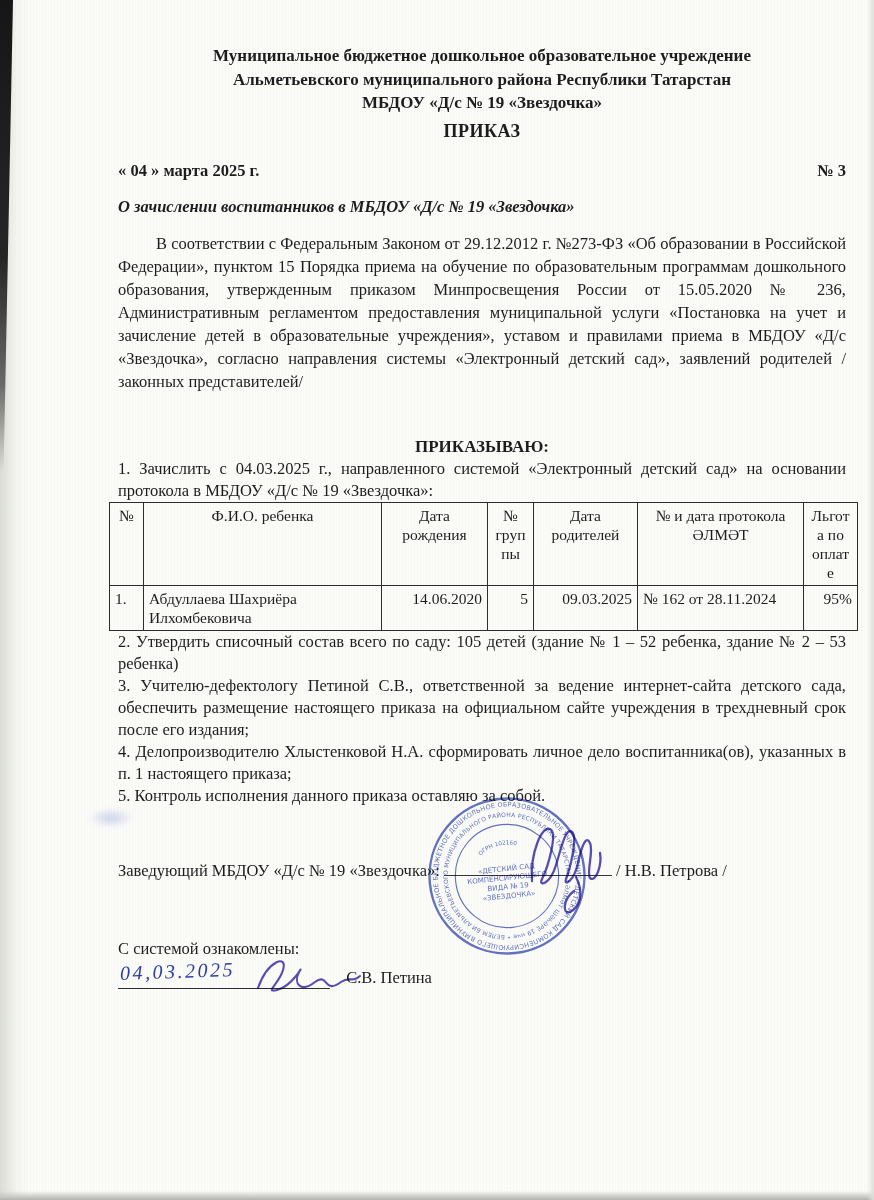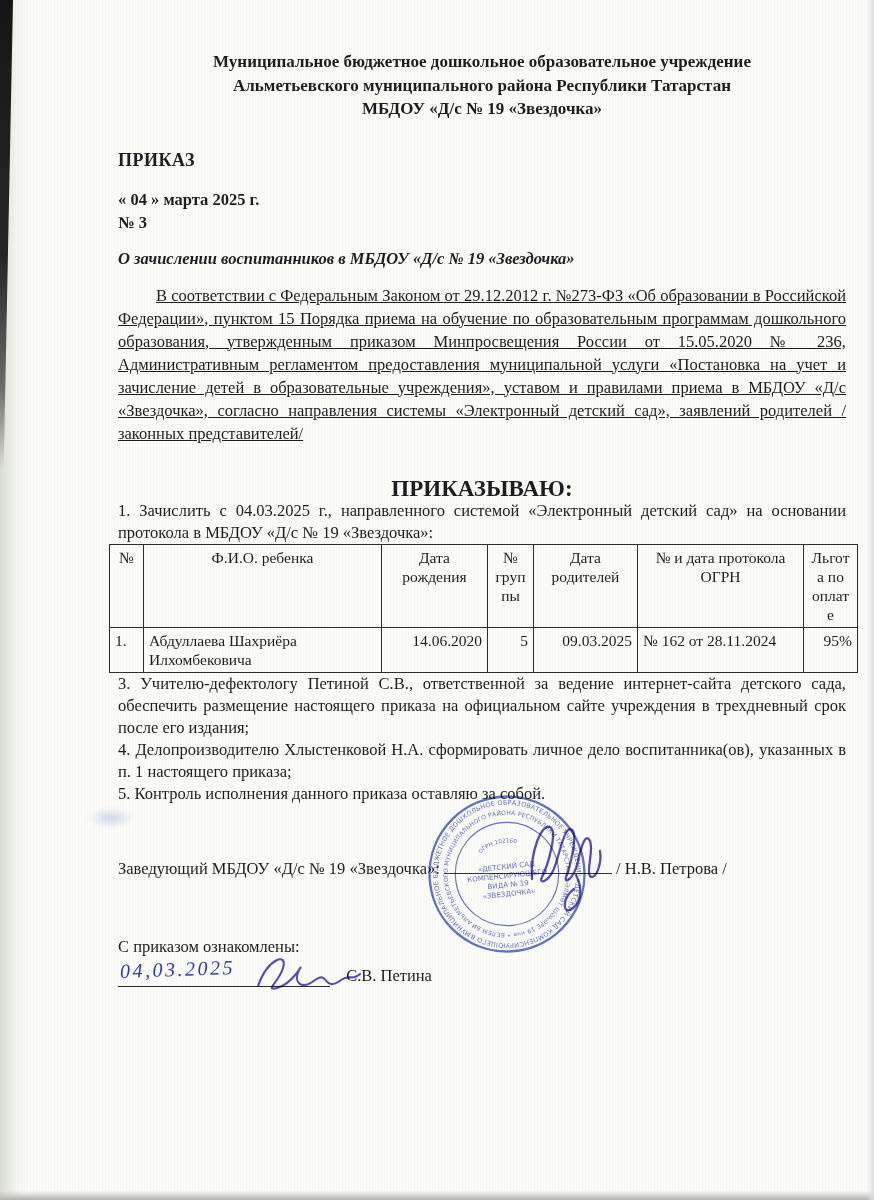--- a/index.html
+++ b/index.html
@@ -17,27 +17,27 @@
     clip-path:polygon(0 0,100% 0,28% 100%,0 100%);}
   .edge-left-soft{position:absolute;left:0;top:0;width:30px;height:1200px;
     background:linear-gradient(to right,rgba(190,196,180,0.55),rgba(220,224,212,0.25) 55%,transparent);}
   .edge-bottom{position:absolute;left:0;bottom:0;width:874px;height:9px;
     background:linear-gradient(to bottom,rgba(150,150,148,0.0),#c6c6c3 70%,#b2b2af);}
   .edge-right{position:absolute;right:0;top:0;width:7px;height:1200px;
     background:linear-gradient(to left,#dededb,transparent);}
   .bleed-smudge{position:absolute;left:88px;top:808px;width:46px;height:20px;border-radius:50%;
     background:radial-gradient(closest-side,rgba(90,115,205,0.28),transparent);filter:blur(2px);}
 
-  .content{position:absolute;left:118px;top:50px;width:728px;}
+  .content{position:absolute;left:118px;top:44px;width:728px;}
   .hdr{font-weight:bold;text-align:center;font-size:17px;line-height:23.5px;}
-  .doc-type{font-weight:bold;font-size:18px;letter-spacing:.5px;margin-top:28px;}
-  .date-row{display:flex;justify-content:space-between;font-weight:bold;margin-top:16px;flex-direction:column;}
+  .doc-type{font-weight:bold;text-align:center;font-size:18px;letter-spacing:.5px;margin-top:5px;}
+  .date-row{display:flex;justify-content:space-between;font-weight:bold;margin-top:16px;}
   .subject{font-weight:bold;margin-top:13px;font-style:italic;}
-  .preamble{margin-top:14px;text-align:justify;text-indent:38px;text-decoration:underline;}
-  .order-word{font-weight:bold;text-align:center;font-size:23px;margin-top:32px;}
+  .preamble{margin-top:14px;text-align:justify;text-indent:38px;}
+  .order-word{font-weight:bold;text-align:center;font-size:17px;margin-top:42px;}
   .item{text-align:justify;line-height:22px;}
   table.roster{border-collapse:collapse;width:748px;margin-left:-9px;table-layout:fixed;
     font-size:15.5px;line-height:19px;}
   table.roster th,table.roster td{border:1.6px solid #2e2e30;padding:3px 5px;vertical-align:top;
     font-weight:normal;overflow-wrap:anywhere;}
   table.roster th{text-align:center;}
   td.c{text-align:right;}
   .sig-row{position:relative;margin-top:48px;height:30px;white-space:nowrap;}
   .sig-line{display:inline-block;width:168px;border-bottom:1.6px solid #35353a;height:20px;}
   .stamp{position:absolute;left:308px;top:-60px;mix-blend-mode:multiply;opacity:.82;
@@ -94,37 +94,38 @@
           <col style="width:166px">
           <col style="width:54px">
       </colgroup>
       <thead>
         <tr>
           <th>№</th>
           <th>Ф.И.О. ребенка</th>
           <th>Дата рождения</th>
           <th>№ группы</th>
           <th>Дата родителей</th>
-          <th>№ и дата протокола ОГРН</th>
+          <th>№ и дата протокола ӘЛМӘТ</th>
           <th>Льгота по оплате</th>
         </tr>
       </thead>
       <tbody>
         <tr>
           <td>1.</td>
           <td>Абдуллаева Шахриёра Илхомбековича</td>
           <td class="c">14.06.2020</td>
           <td class="c">5</td>
           <td class="c">09.03.2025</td>
           <td>№ 162 от 28.11.2024</td>
           <td class="c">95%</td>
         </tr>
       </tbody>
     </table>
 
+    <div class="item">2. Утвердить списочный состав всего по саду: 105 детей (здание № 1 – 52 ребенка, здание № 2 – 53 ребенка)</div>
     <div class="item">3. Учителю-дефектологу Петиной С.В., ответственной за ведение интернет-сайта детского сада, обеспечить размещение настоящего приказа на официальном сайте учреждения в трехдневный срок после его издания;</div>
     <div class="item">4. Делопроизводителю Хлыстенковой Н.А. сформировать личное дело воспитанника(ов), указанных в п. 1 настоящего приказа;</div>
     <div class="item">5. Контроль исполнения данного приказа оставляю за собой.</div>
 
     <div class="sig-row">
       <span>Заведующий МБДОУ «Д/с № 19 «Звездочка»:</span>
       <span class="sig-line"></span>
       <span>/ Н.В. Петрова /</span>
 
       
@@ -157,21 +158,21 @@
 
       
       <svg class="dir-sig" width="96" height="112" viewBox="0 0 96 112">
         <g fill="none" stroke="#4a3fb0" stroke-width="2.3" stroke-linecap="round" opacity="0.92">
           <path d="M 14,74 C 12,46 24,18 32,22 C 40,26 30,60 24,72 C 20,80 32,78 38,58 C 44,38 48,20 54,25 C 60,30 52,62 48,72 C 46,80 56,74 60,56 C 64,38 68,28 72,36 C 76,44 68,66 72,71 C 78,76 84,58 82,46"></path>
           <path d="M 58,70 C 66,85 62,100 52,105 C 44,108 45,92 56,84"></path>
         </g>
       </svg>
     </div>
 
-    <div class="ack-head">С приказом ознакомлены:</div>
+    <div class="ack-head">С системой ознакомлены:</div>
 
     <div class="ack-entry">
       <span class="ack-line">
         <span class="hand">04,03.2025</span>
         <svg class="ack-sig" width="112" height="46" viewBox="0 0 112 46">
           <g fill="none" stroke="#4a3fb0" stroke-width="2.1" stroke-linecap="round" opacity="0.92">
             <path d="M 6,36 C 16,8 36,2 31,18 C 27,32 12,41 25,38 C 41,34 53,10 47,20 C 41,32 49,41 63,30 C 77,20 71,43 89,30 C 97,24 101,31 108,24"></path>
           </g>
         </svg>
       </span>

